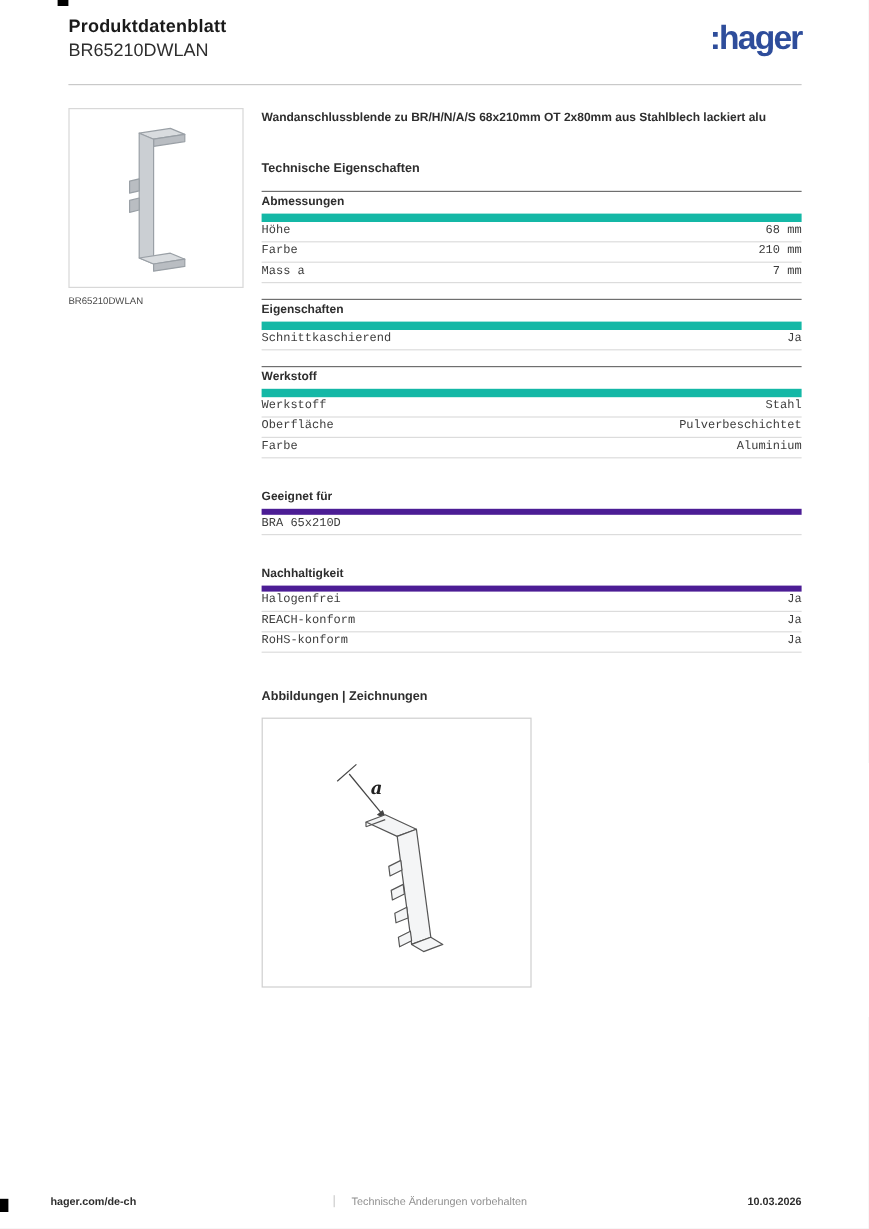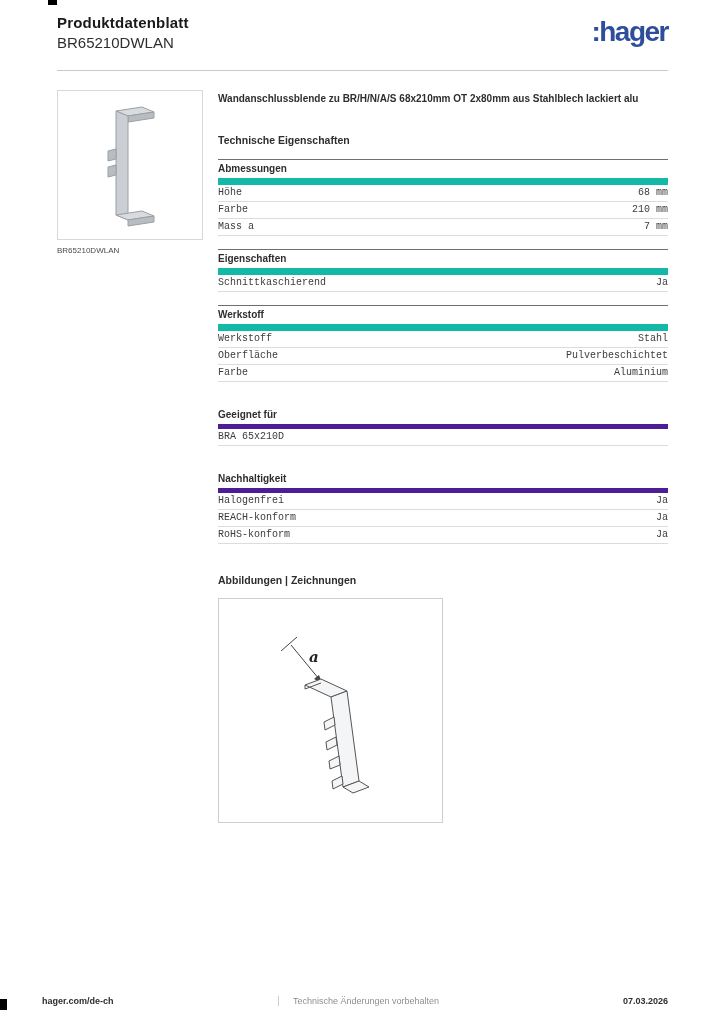--- a/index.html
+++ b/index.html
@@ -195,16 +195,16 @@
           </g>
         </svg>
       </div>
 
     </main>
   </div>
 
   <footer class="footer">
     <span class="f-left">hager.com/de-ch</span>
     <span class="f-center">Technische Änderungen vorbehalten</span>
-    <span class="f-right">07.03.2026</span>
+    <span class="f-right">10.03.2026</span>
   </footer>
 
 </div>
 
 </body></html>

